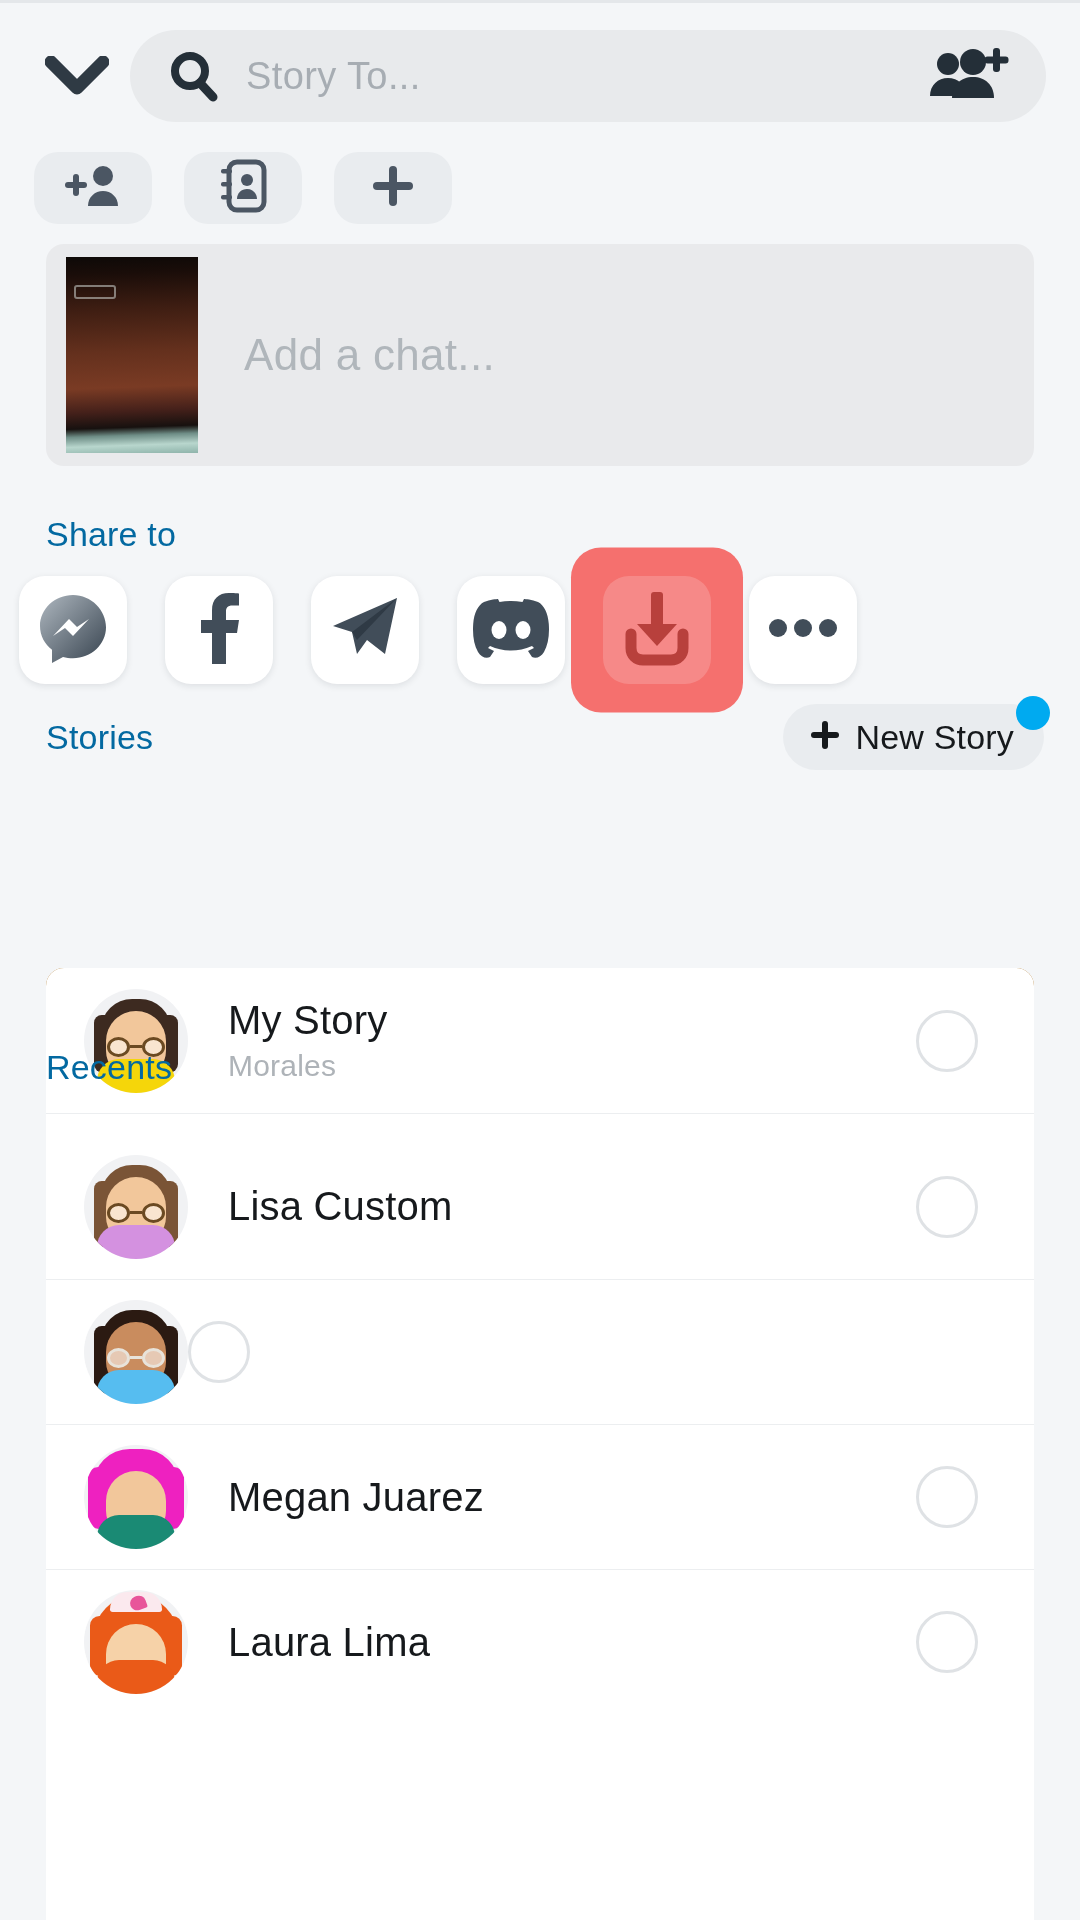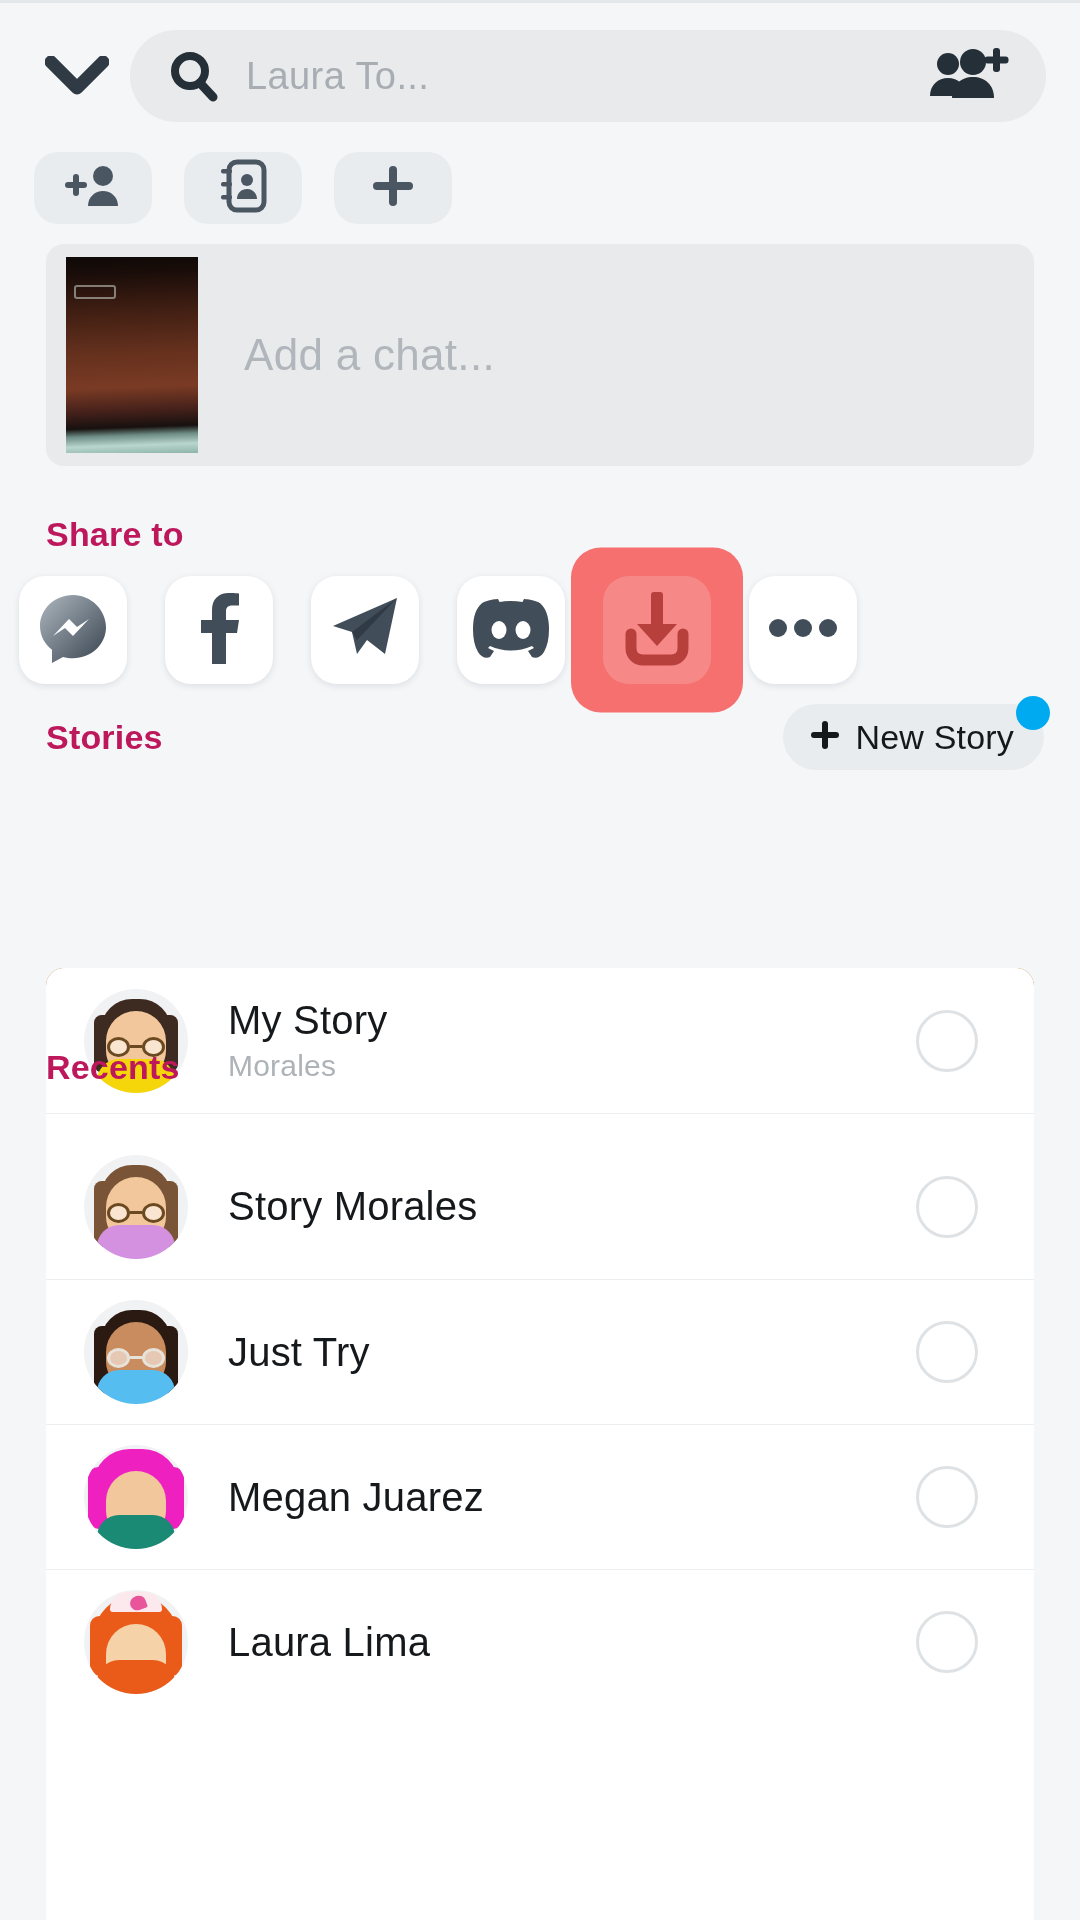--- a/index.html
+++ b/index.html
@@ -76,21 +76,21 @@
   }
   .chat-placeholder {
     flex: 1 1 auto; display: flex; align-items: center;
     padding-left: 46px;
     font-size: 44px; color: #b0b6bb; letter-spacing: .3px;
   }
 
   
   .sec-title {
     position: absolute; left: 46px;
-    font-size: 34px; font-weight: bold; color: #be185d;
+    font-size: 34px; font-weight: normal; color: #0369a1;
     letter-spacing: .2px;
   }
   #share-title { top: 515px; }
   #stories-title { top: 718px; }
   #recents-title { top: 1048px; }
 
   
   .share-row {
     position: absolute; top: 569px; left: 0; width: 1080px; height: 122px;
     display: flex; align-items: center;
@@ -200,21 +200,21 @@
     </span>
   </div>
 
   <div class="searchbar">
     <span class="search-icon">
       <svg width="52" height="52" viewBox="0 0 52 52">
         <circle cx="22" cy="21" r="15" fill="none" stroke="#242f38" stroke-width="8"></circle>
         <line x1="32" y1="33" x2="45" y2="47" stroke="#242f38" stroke-width="9" stroke-linecap="round"></line>
       </svg>
     </span>
-    <span class="search-placeholder">Laura To...</span>
+    <span class="search-placeholder">Story To...</span>
     <span class="group-add-icon">
       <svg width="86" height="64" viewBox="0 0 86 64">
         <circle cx="22" cy="20" r="11" fill="#242f38"></circle>
         <path d="M4 52c0-11 8-18 18-18s18 7 18 18z" fill="#242f38"></path>
         <circle cx="47" cy="18" r="13" fill="#242f38"></circle>
         <path d="M26 54c0-13 9-21 21-21s21 8 21 21z" fill="#242f38"></path>
         <rect x="67" y="4" width="7" height="24" rx="3" fill="#242f38"></rect>
         <rect x="58.5" y="12.5" width="24" height="7" rx="3" fill="#242f38"></rect>
       </svg>
     </span>
@@ -426,44 +426,41 @@
         <div class="bm-glasses">
           <div class="bm-lens l"></div>
             <div class="bm-bridge"></div>
             <div class="bm-lens r"></div>
         </div>
         <div class="bm-mouth"></div>
         <div class="bm-body" style="background:#d491e0"></div>
       </div>
     </div>
     <div class="row-text">
-      <div class="row-title">Story Morales</div>
+      <div class="row-title">Lisa Custom</div>
     </div>
     <div class="radio"></div>
   </div>
 
   <div class="row">
     <div class="avatar">
       <div class="bm">
         <div class="bm-hair" style="background:#2b1a12"></div>
         <div class="bm-hair-side-l" style="background:#2b1a12;height:68px"></div>
         <div class="bm-hair-side-r" style="background:#2b1a12;height:68px"></div>
         <div class="bm-face" style="background:#c98c5e"></div>
         <div class="bm-glasses">
           <div class="bm-lens l" style="border-color:#e8e3da"></div>
           <div class="bm-bridge" style="background:#e8e3da"></div>
           <div class="bm-lens r" style="border-color:#e8e3da"></div>
         </div>
         <div class="bm-mouth" style="background:#8e3a33"></div>
         <div class="bm-body" style="background:#56bdf0"></div>
       </div>
     </div>
-    <div class="row-text">
-      <div class="row-title">Just Try</div>
-    </div>
     <div class="radio"></div>
   </div>
 
   <div class="row">
     <div class="avatar">
       <div class="bm">
         <div class="bm-hair" style="background:#ee21c0;top:4px;width:86px;height:52px;border-radius:43px 43px 18px 18px"></div>
         <div class="bm-hair-side-l" style="background:#ee21c0;left:4px;width:24px;height:62px;top:22px"></div>
         <div class="bm-hair-side-r" style="background:#ee21c0;right:4px;width:24px;height:62px;top:22px"></div>
         <div class="bm-face" style="top:26px"></div>

